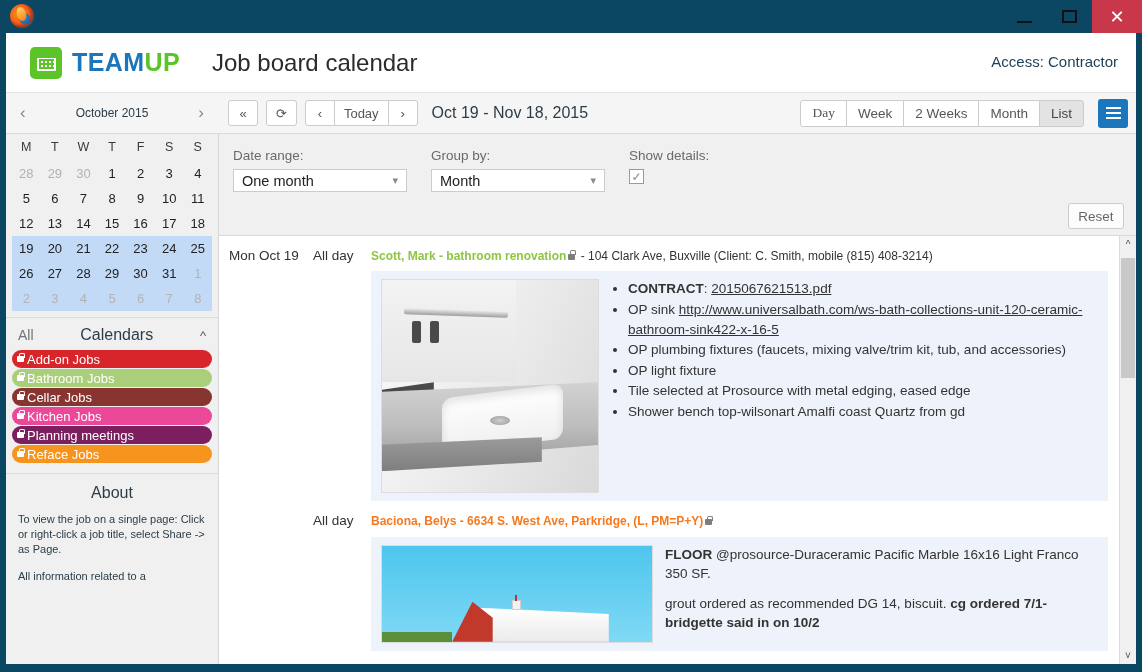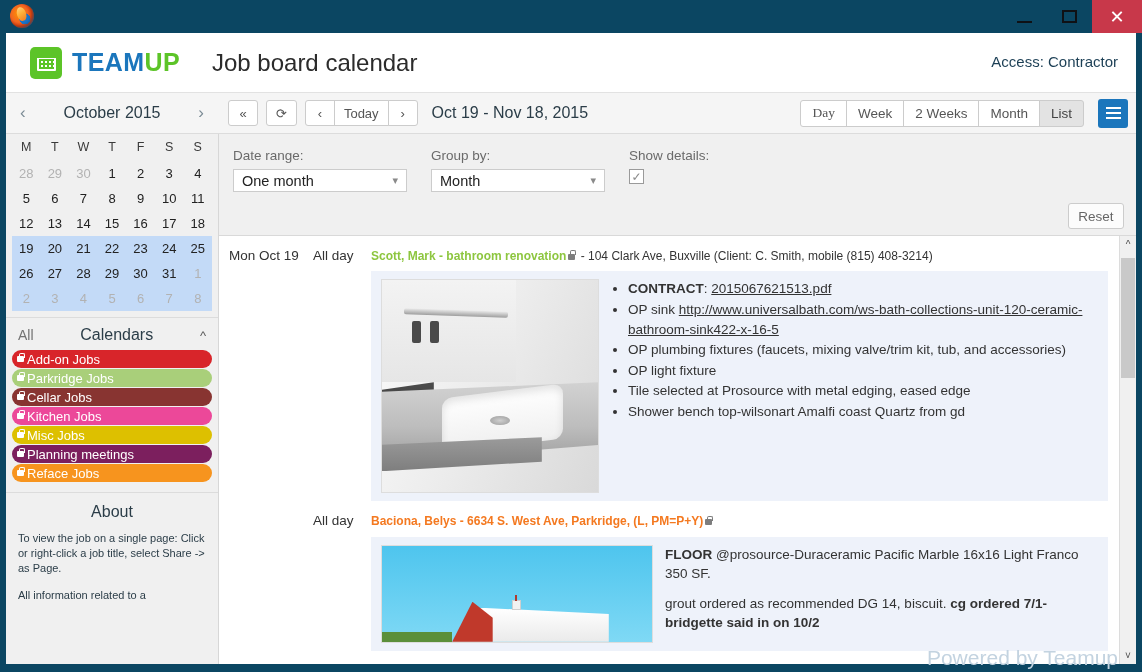--- a/index.html
+++ b/index.html
@@ -75,21 +75,21 @@
   .navbar {
     position: relative; height: 42px; background: #f5f5f5;
     border-top: 1px solid #e2e2e2; border-bottom: 1px solid #dcdcdc;
     display: flex; align-items: center;
   }
   .monthnav {
     width: 212px; height: 42px; display: flex; align-items: center; justify-content: space-between;
     padding: 0 14px; flex: none;
   }
   .monthnav .arr { color: #7b8b95; font-size: 17px; cursor: pointer; }
-  .monthnav .lbl { font-size: 16px; color: #2b3d48; text-align: center; }
+  .monthnav .lbl { font-size: 12px; color: #2b3d48; text-align: center; }
 
   .navgroup { display: flex; align-items: center; margin-left: 10px; }
   .nbtn {
     height: 26px; min-width: 30px; padding: 0 9px; background: #fff;
     border: 1px solid #ccc; display: flex; align-items: center; justify-content: center;
     font-size: 13px; color: #555; cursor: pointer;
   }
   .nbtn.r { border-radius: 3px; margin-right: 8px; }
   .grp { display: flex; margin-right: 14px; }
   .grp .nbtn { border-radius: 0; margin-left: -1px; }
@@ -395,33 +395,29 @@
           <span class="ttl">Calendars</span>
           <span class="chev">^</span>
         </div>
         <div class="cal-list" id="cal-list">
             <div class="cal-item" style="background: rgb(216, 37, 42);">
               <span class="lock"></span>
               <span>Add-on Jobs</span>
             </div>
             <div class="cal-item" style="background: rgb(169, 207, 122);">
               <span class="lock"></span>
-              <span>Parkridge Jobs</span>
+              <span>Bathroom Jobs</span>
             </div>
             <div class="cal-item" style="background: rgb(136, 52, 49);">
               <span class="lock"></span>
               <span>Cellar Jobs</span>
             </div>
             <div class="cal-item" style="background: #ec4899;">
               <span class="lock"></span>
               <span>Kitchen Jobs</span>
-            </div>
-            <div class="cal-item" style="background: rgb(221, 192, 0);">
-              <span class="lock"></span>
-              <span>Misc Jobs</span>
             </div>
             <div class="cal-item" style="background: rgb(124, 31, 94);">
               <span class="lock"></span>
               <span>Planning meetings</span>
             </div>
             <div class="cal-item" style="background: rgb(247, 148, 30);">
               <span class="lock"></span>
               <span>Reface Jobs</span>
             </div>
           </div>
@@ -526,14 +522,13 @@
             <div class="arrow up">^</div>
             <div class="thumb"></div>
             <div class="arrow dn">˅</div>
           </div>
         </div>
 
       </div>
     </div>
   </div>
 
-  <div class="watermark">Powered by Teamup</div>
 </div>
 
 </body></html>

